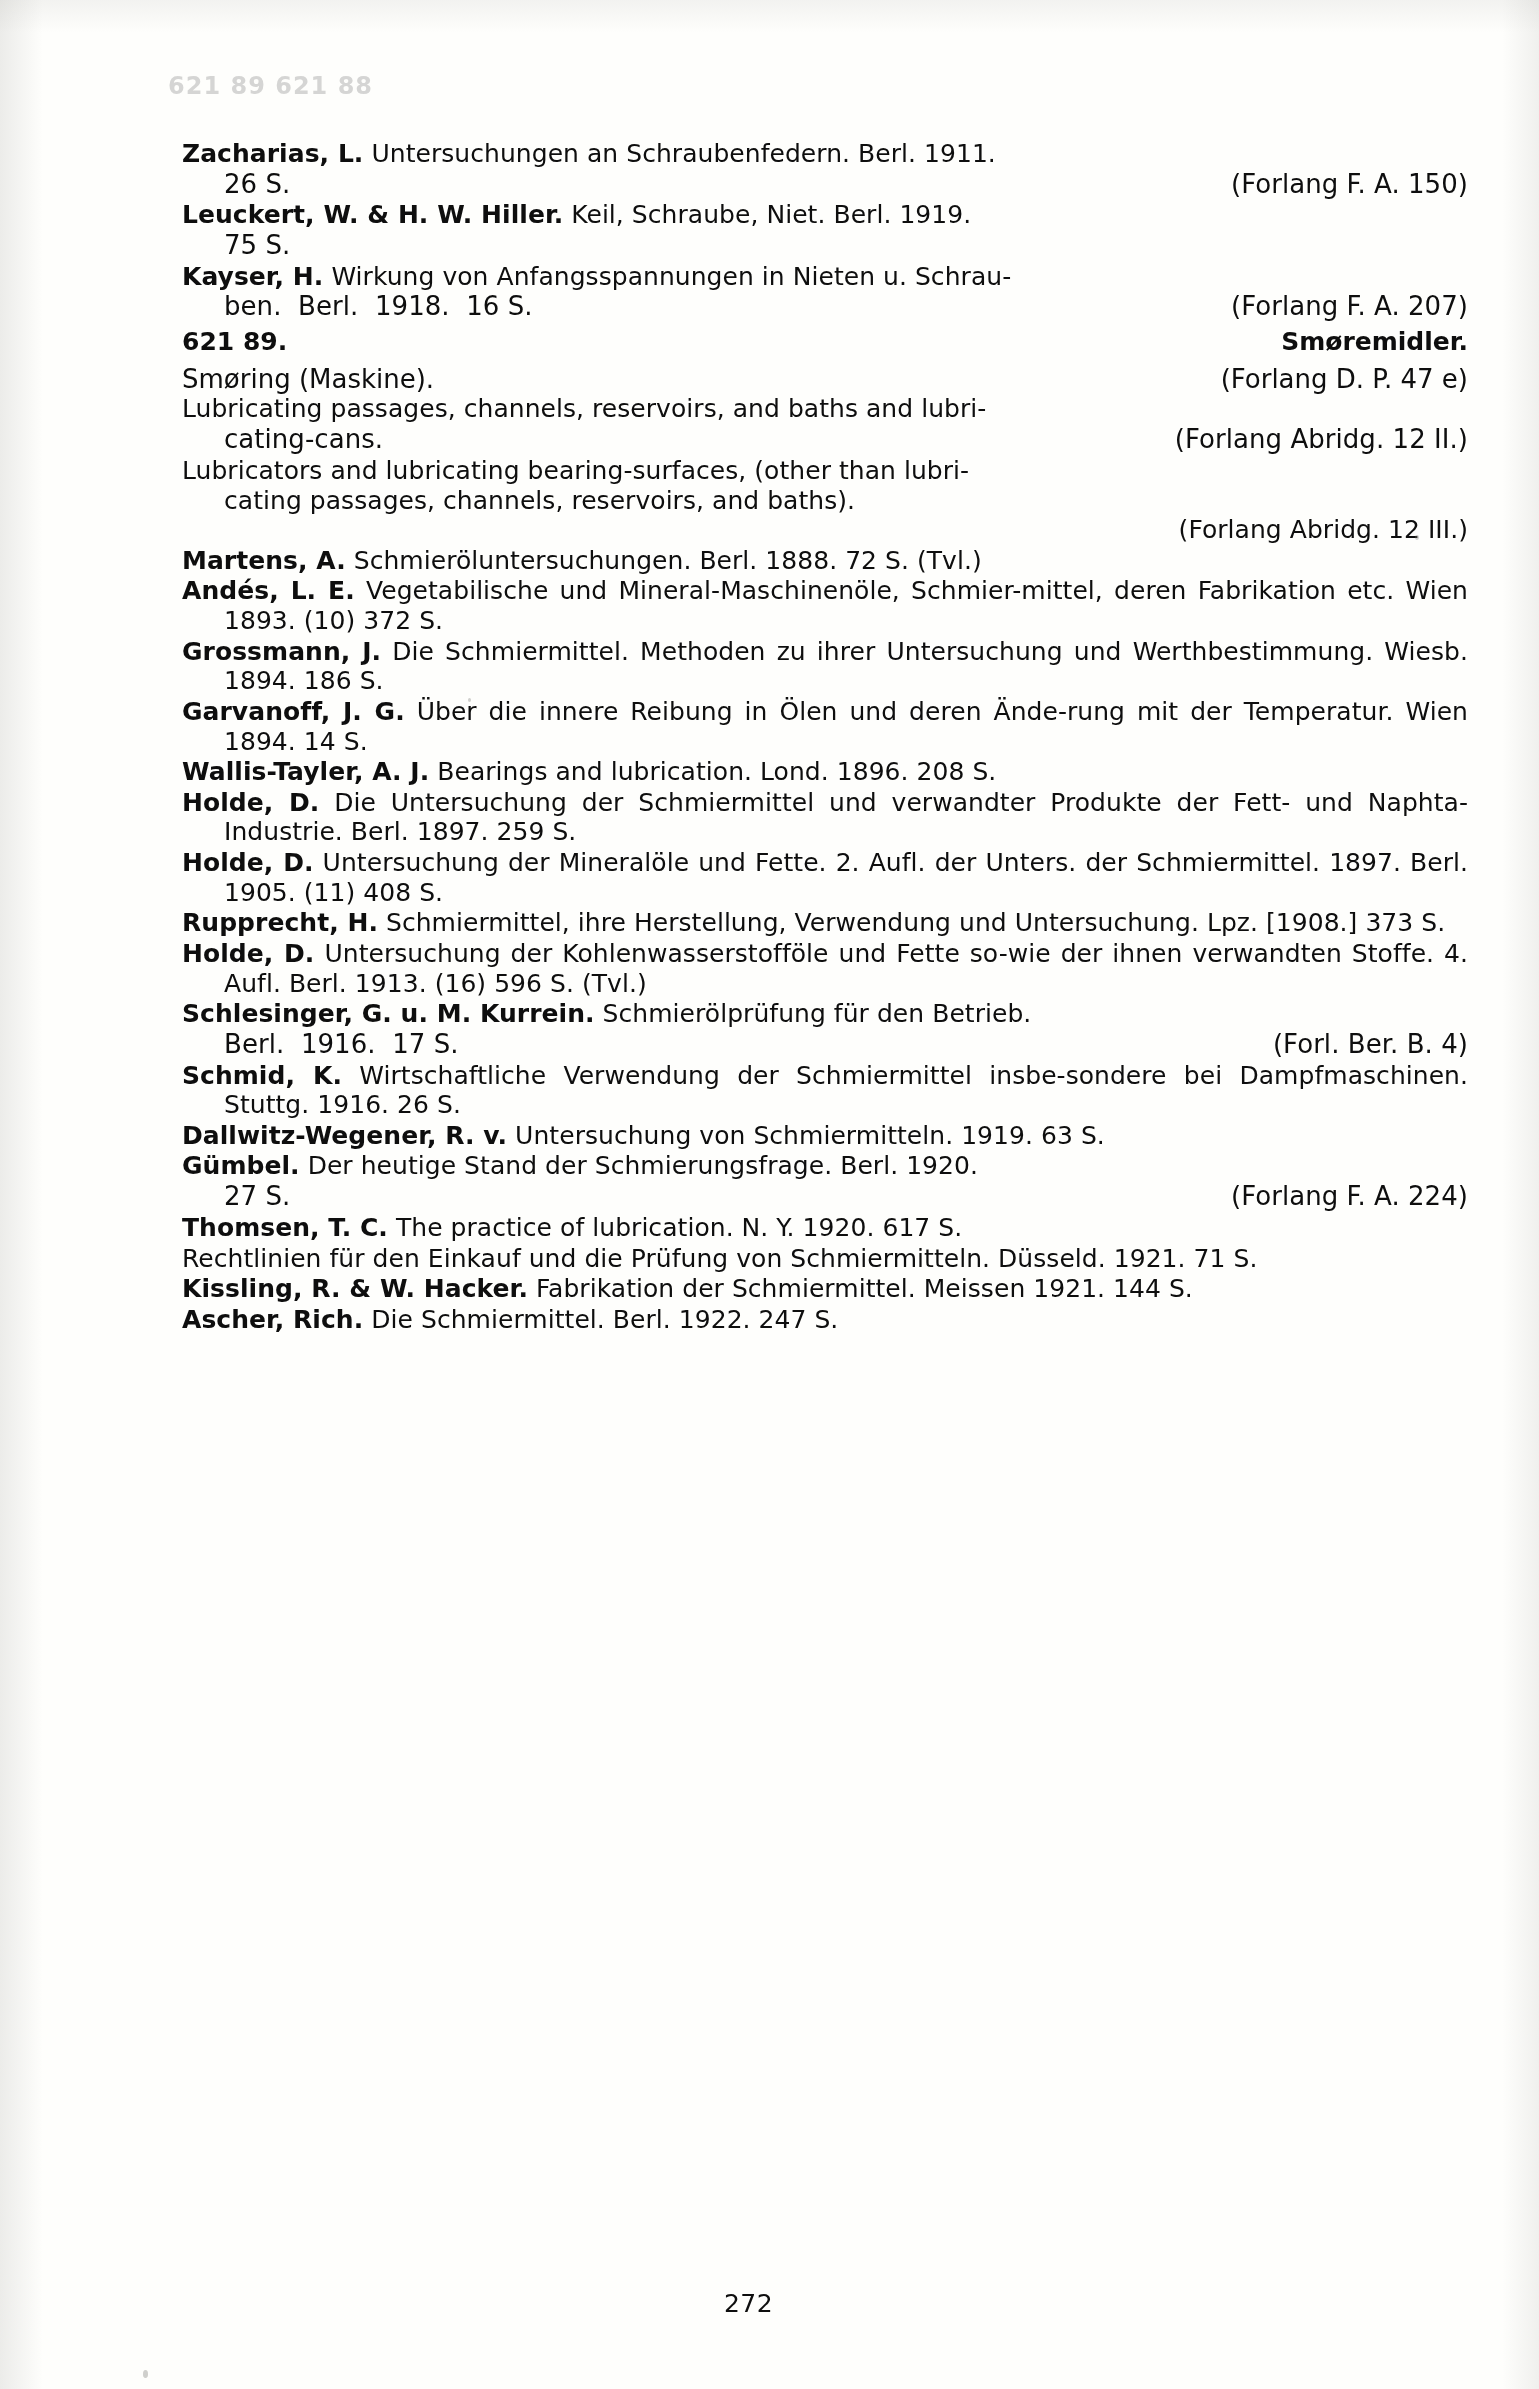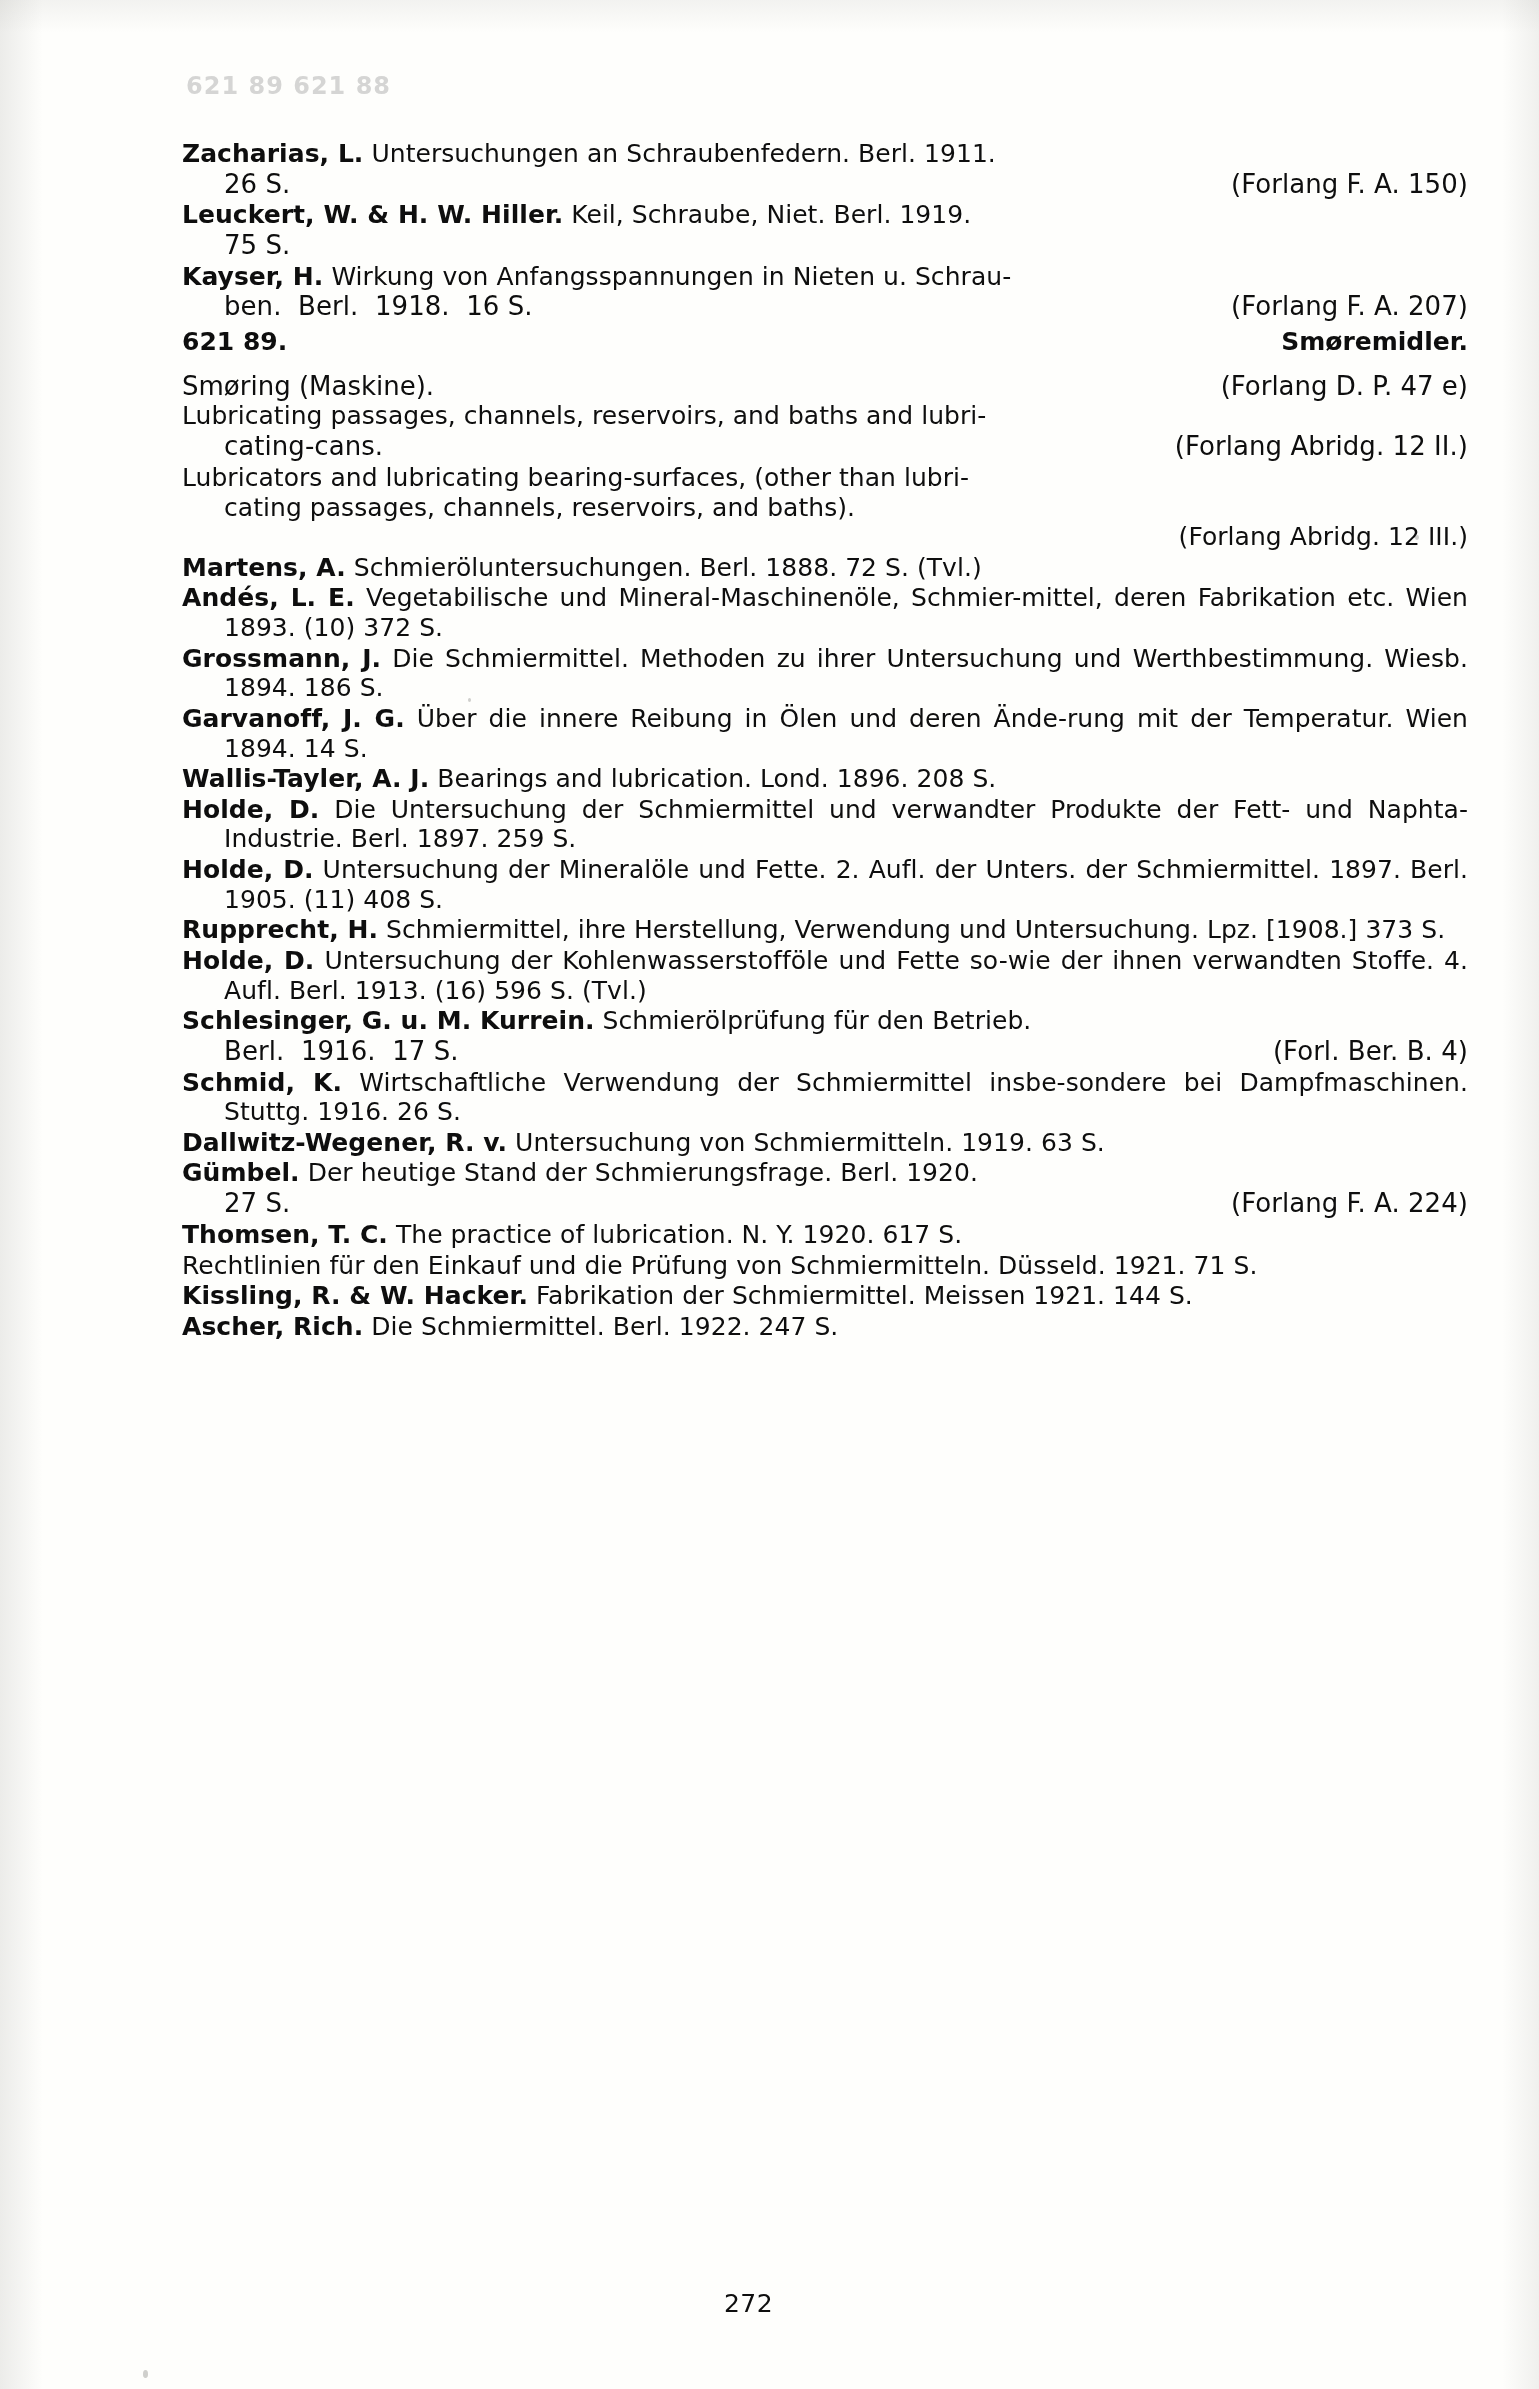--- a/index.html
+++ b/index.html
@@ -67,21 +67,21 @@
   .row .right { white-space: pre; }
   .indent1 { padding-left: 42px; }
   .headrow {
     display: flex;
     justify-content: space-between;
     align-items: baseline;
     font-size: 25px;
     line-height: 1.185;
     font-weight: bold;
     margin-top: 4.8px;
-    margin-bottom: 14px;
+    margin-bottom: 7px;
   }
   .justify {
     text-align: justify;
     text-align-last: left;
   }
   .note-right {
     display: block;
     text-align: right;
   }
   .page-number {
@@ -94,21 +94,21 @@
     letter-spacing: 0.5px;
   }
   .ghost {
     position: absolute;
     font-size: 24px;
     font-weight: bold;
     color: rgba(120,120,118,0.30);
     letter-spacing: 1px;
   }
   .ghost-top {
-    left: 186px;
+    left: 168px;
     top: 72px;
   }
   .speck {
     position: absolute;
     background: rgba(120,120,115,0.35);
     border-radius: 50%;
   }
 </style>
 </head>
 <body>

